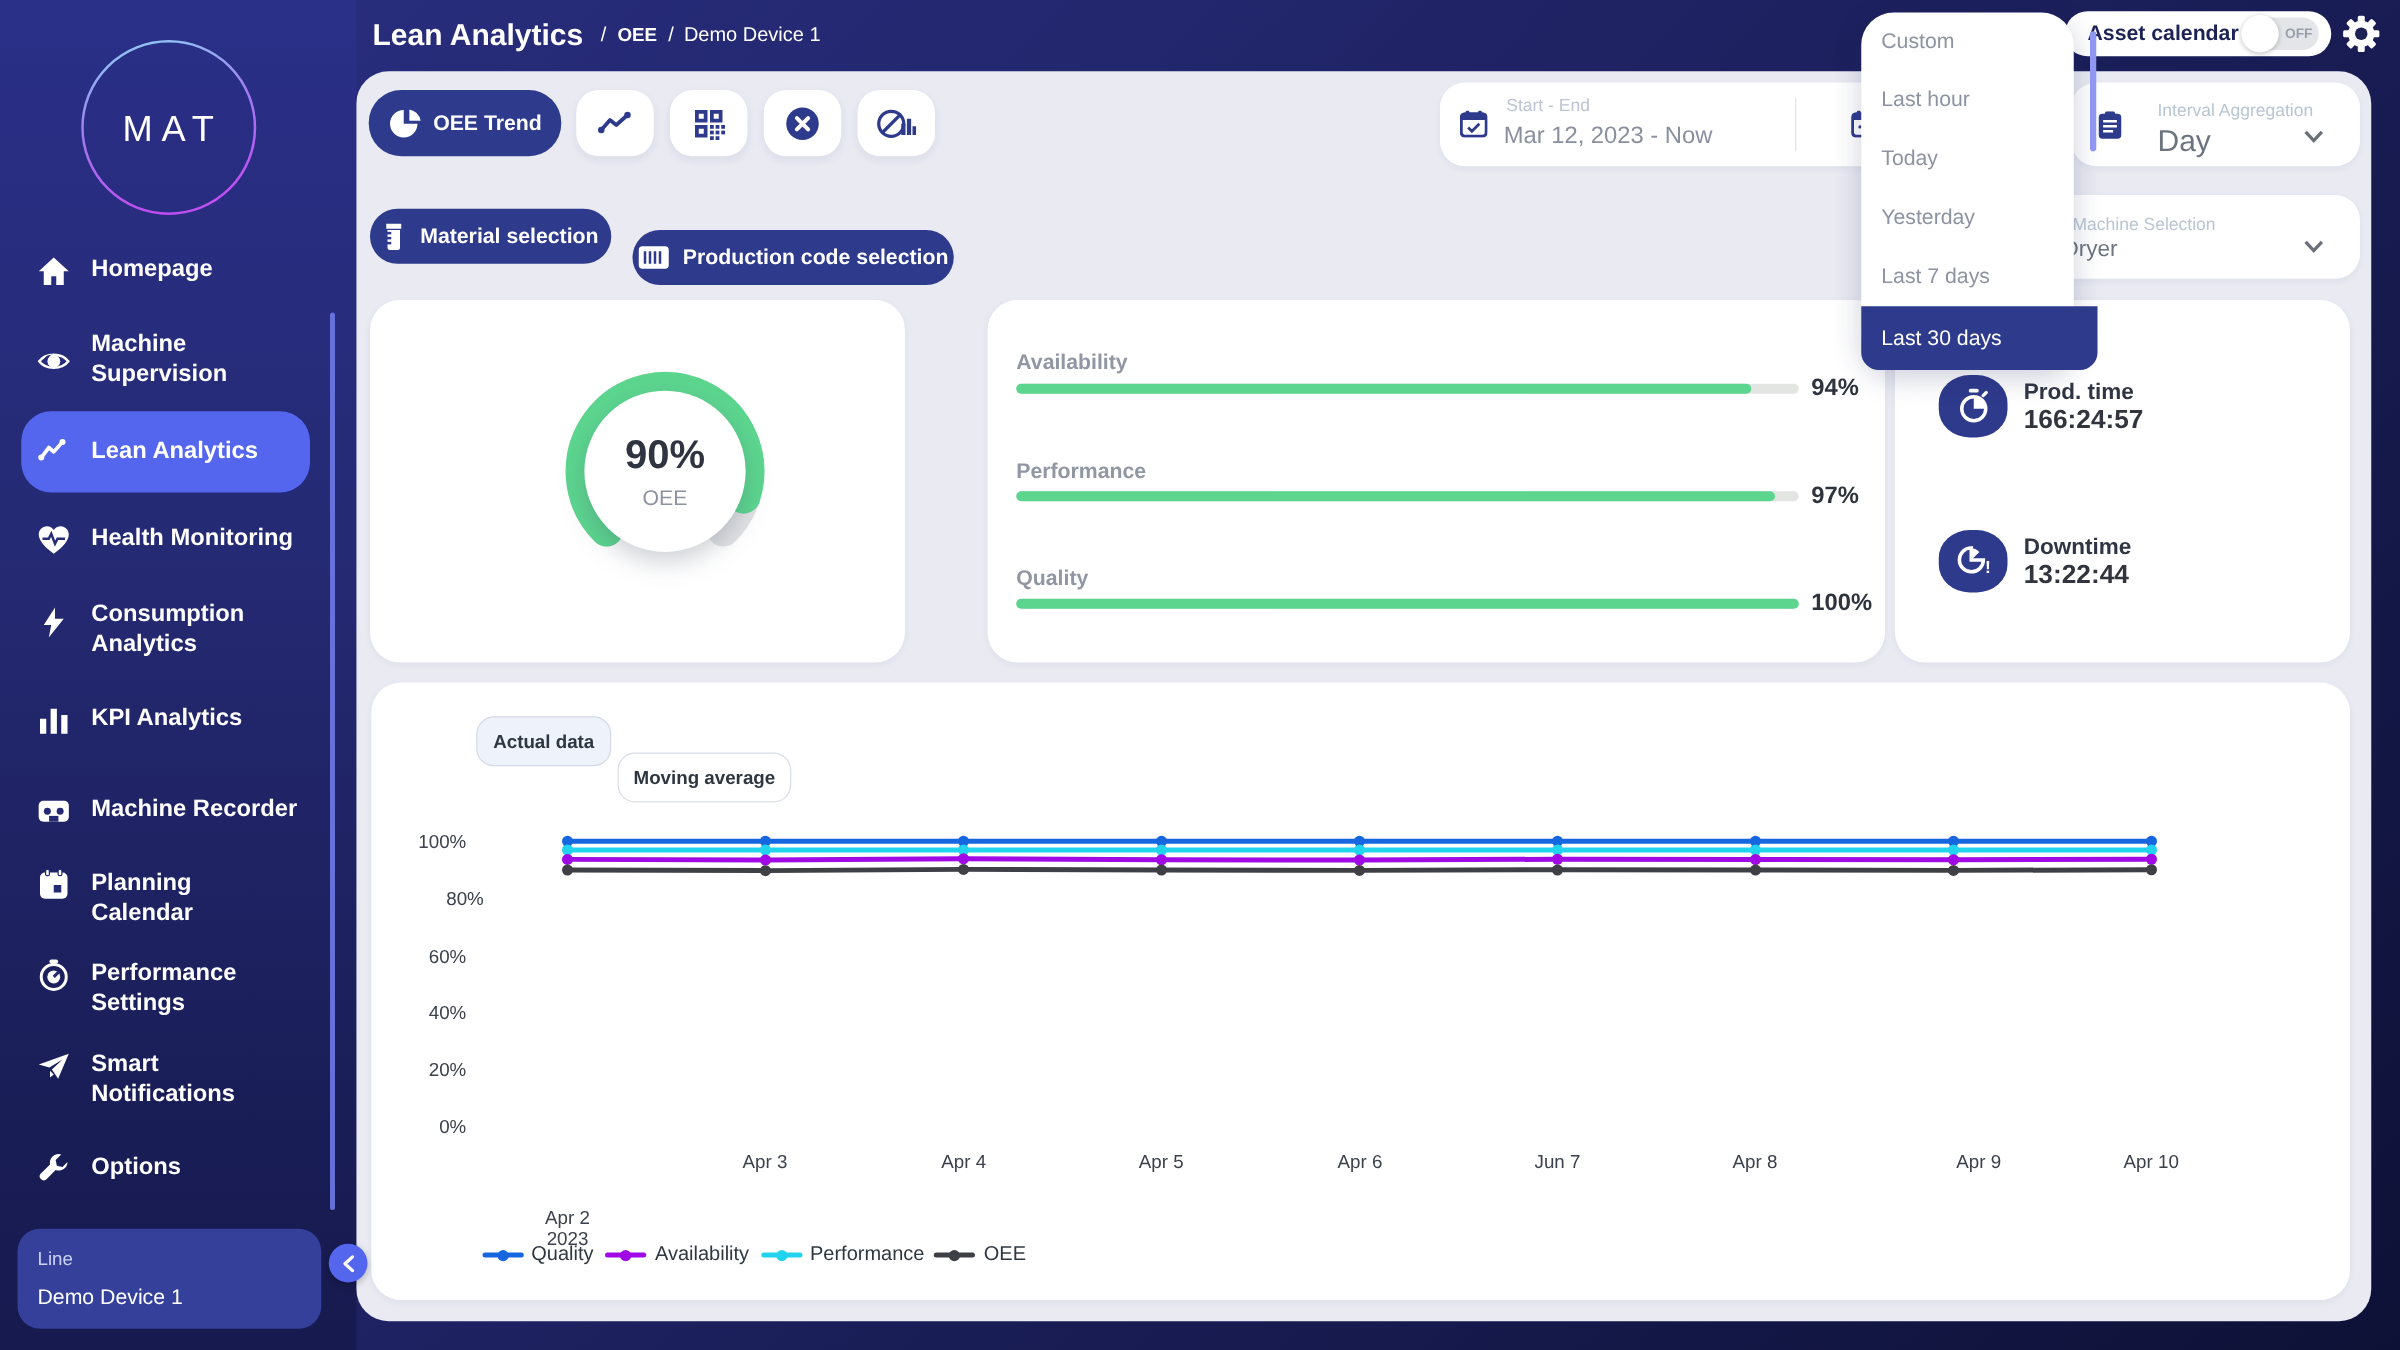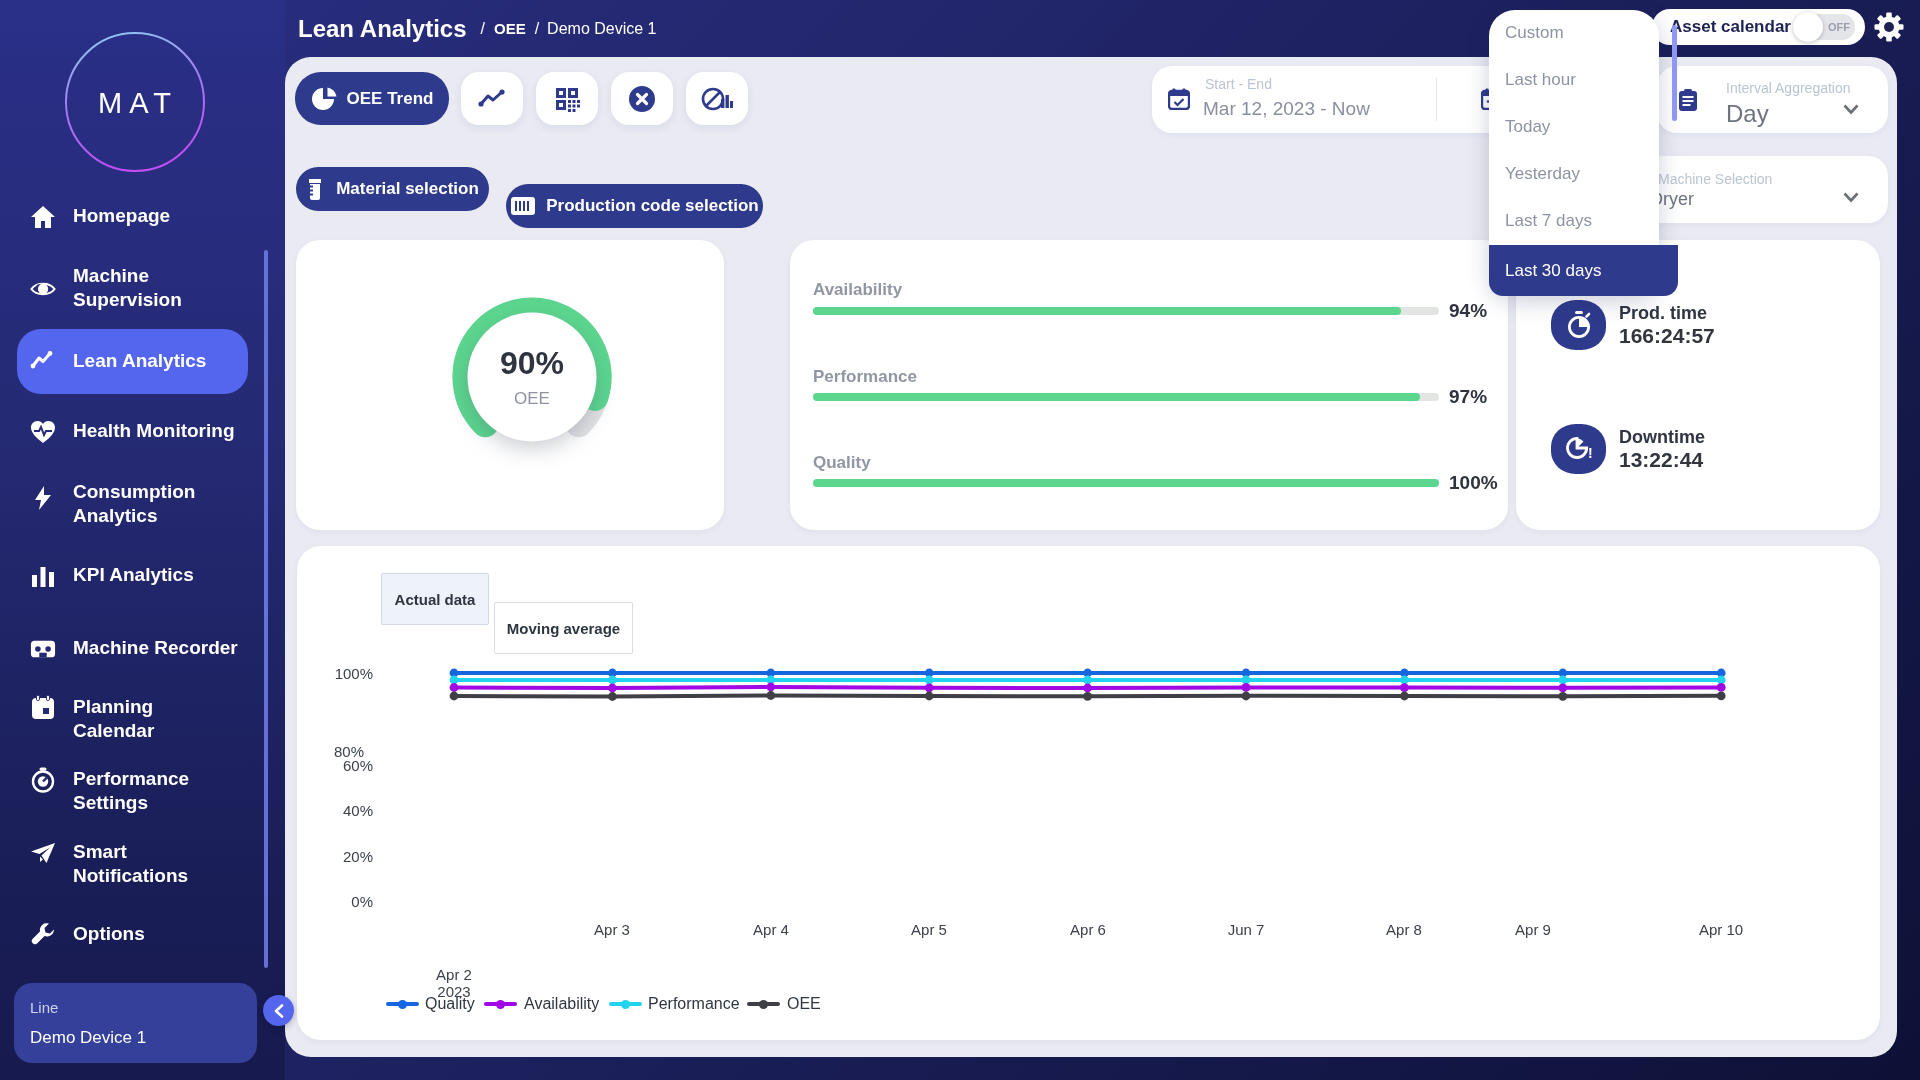--- a/index.html
+++ b/index.html
@@ -30,21 +30,21 @@
 
 .bar-track { position:absolute; height:8px; background:#e3e5e3; border-radius:4px; }
 .bar-fill { position:absolute; height:8px; background:#5cd68f; border-radius:4px; }
 .bar-lab { position:absolute; font-weight:bold; font-size:17px; color:#9196a3; }
 .bar-val { position:absolute; font-weight:bold; font-size:19px; color:#2e333e; }
 
 .sq { position:absolute; width:55px; height:50px; background:#2e3a8c; border-radius:45%; display:flex; align-items:center; justify-content:center; }
 .st-lab { position:absolute; font-weight:bold; font-size:18px; color:#2f3542; }
 .st-val { position:absolute; font-weight:bold; font-size:21px; color:#32353e; }
 
-.tgl { position:absolute; height:52px; border-radius:2px; display:flex; align-items:center; justify-content:center;
+.tgl { position:absolute; height:40px; border-radius:14px; display:flex; align-items:center; justify-content:center;
   font-weight:bold; font-size:15px; color:#2e3640; }
 .ylab { position:absolute; width:50px; text-align:right; font-size:15px; color:#3c414c; }
 .xlab { position:absolute; width:80px; text-align:center; font-size:15px; color:#3c414c; }
 .leg-line { position:absolute; width:33px; height:4px; border-radius:2px; top:945px; }
 .leg-dot { position:absolute; width:9px; height:9px; border-radius:50%; top:942.5px; }
 .leg-txt { position:absolute; font-size:16px; color:#2f3740; top:938px; }
 
 .sidebar { position:absolute; left:0; top:0; width:285px; height:1080px;
   background:linear-gradient(180deg,#2a2f88 0%,#252a74 40%,#1a1e58 80%,#171a4e 100%); }
 .mi { position:absolute; left:73px; color:#fff; font-weight:bold; font-size:19px; line-height:24px; }
@@ -217,33 +217,33 @@
       <div class="st-lab" style="left:103px; top:187px;">Downtime</div>
       <div class="st-val" style="left:103px; top:208px;">13:22:44</div>
     </div>
 
     <div class="card" style="left:12px; top:489px; width:1583px; height:494px;">
       <div class="tgl" style="left:84px; top:27px; width:108px; background:#eef2fa; border:1px solid #d3d9e6;">Actual data</div>
       <div class="tgl" style="left:197px; top:27px; width:139px; background:#fff; border:1px solid #d9dde8;margin-top:29px;">Moving average</div>
     </div>
 
     <div class="ylab" style="left:38px; top:608px;">100%</div>
-    <div class="ylab" style="left:29px; top:654px;margin-top:32px;">80%</div>
+    <div class="ylab" style="left:52px; top:654px;">80%</div>
     <div class="ylab" style="left:38px; top:700px;">60%</div>
     <div class="ylab" style="left:38px; top:745px;">40%</div>
     <div class="ylab" style="left:38px; top:791px;">20%</div>
     <div class="ylab" style="left:38px; top:836px;">0%</div>
     <div class="xlab" style="left:129px; top:864px;margin-top:45px;">Apr 2<br>2023</div>
     <div class="xlab" style="left:287px; top:864px;">Apr 3</div>
     <div class="xlab" style="left:446px; top:864px;">Apr 4</div>
     <div class="xlab" style="left:604px; top:864px;">Apr 5</div>
     <div class="xlab" style="left:763px; top:864px;">Apr 6</div>
     <div class="xlab" style="left:921px; top:864px;">Jun 7</div>
     <div class="xlab" style="left:1079px; top:864px;">Apr 8</div>
-    <div class="xlab" style="left:1208px; top:864px;">Apr 9</div>
+    <div class="xlab" style="left:1258px; top:864px;">Apr 9</div>
     <div class="xlab" style="left:1396px; top:864px;">Apr 10</div>
     <svg id="lines" width="1300" height="50" viewBox="0 0 1300 50" style="position:absolute; left:150px; top:605px;">
       <polyline points="19,11 177.4,11 335.8,11 494.2,11 652.6,11 811,11 969.4,11 1127.8,11 1286.2,11" fill="none" stroke="#1666e0" stroke-width="4"></polyline>
       <polyline points="19,18 177.4,18 335.8,18 494.2,18 652.6,18 811,18 969.4,18 1127.8,18 1286.2,18" fill="none" stroke="#22d3ee" stroke-width="4"></polyline>
       <polyline points="19,25.5 177.4,26 335.8,25 494.2,25.8 652.6,26 811,25.4 969.4,25.6 1127.8,25.8 1286.2,25.4" fill="none" stroke="#a009e6" stroke-width="4"></polyline>
       <polyline points="19,34 177.4,34.5 335.8,33.5 494.2,34 652.6,34.3 811,33.8 969.4,34 1127.8,34.3 1286.2,33.8" fill="none" stroke="#3f3f46" stroke-width="4"></polyline>
       <g fill="#1666e0">
         <circle cx="19" cy="11" r="4.4"></circle>
           <circle cx="177.4" cy="11" r="4.4"></circle>
           <circle cx="335.8" cy="11" r="4.4"></circle>

